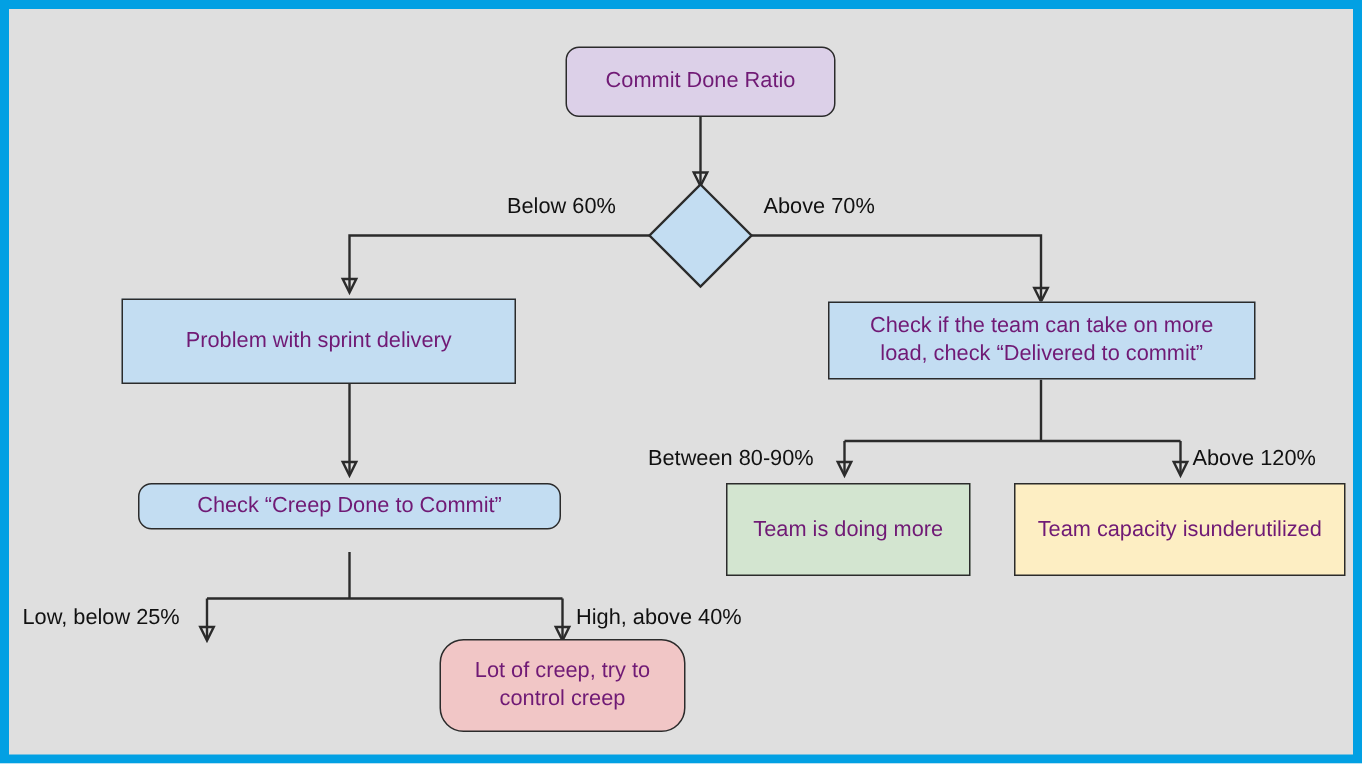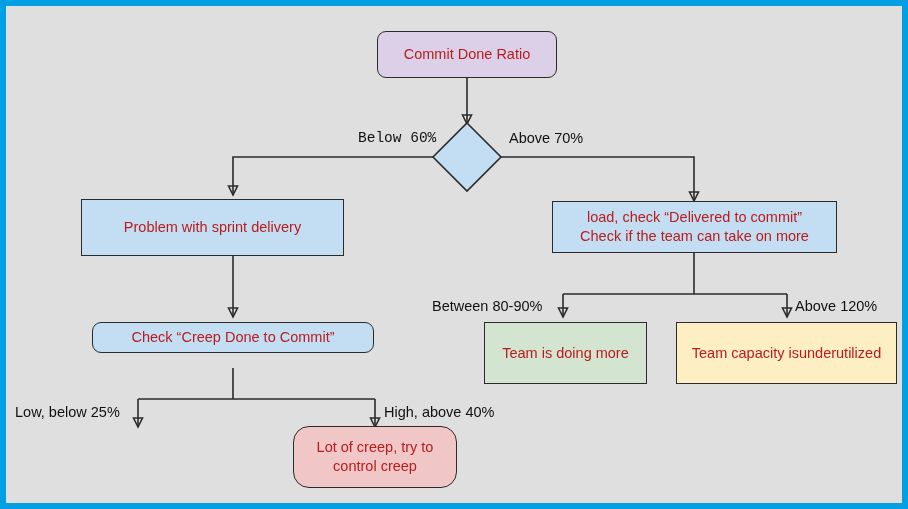--- a/index.html
+++ b/index.html
@@ -28,21 +28,21 @@
     overflow: hidden;
   }
   .node {
     position: absolute;
     box-sizing: border-box;
     border: 1.6px solid #2b2b2b;
     display: flex;
     align-items: center;
     justify-content: center;
     text-align: center;
-    color: #b91c1c;
+    color: #701a75;
     font-size: 14.5px;
     line-height: 19px;
     padding: 2px 6px;
   }
   .node.rounded { border-radius: 9px; }
   .diamond-wrap {
     position: absolute;
   }
   .diamond {
     width: 100%;
@@ -101,30 +101,30 @@
     <div class="node rounded" style="left:371px; top:25px; width:180px; height:47px; background:#dcd0e8;">
       <span>Commit Done Ratio</span>
     </div>
 
     <div class="diamond-wrap" style="left:425px; top:115px; width:72px; height:72px;">
       <svg class="diamond" viewBox="0 0 72 72">
         <polygon points="36,2 70,36 36,70 2,36" fill="#c3ddf2" stroke="#2b2b2b" stroke-width="1.6"></polygon>
       </svg>
     </div>
 
-    <div class="edge-label" style="left:352px; top:124px;font-family:Liberation Mono, monospace;">Below 60%</div>
+    <div class="edge-label" style="left:332px; top:124px;">Below 60%</div>
     <div class="edge-label" style="left:503px; top:124px;">Above 70%</div>
 
     <div class="node" style="left:75px; top:193px; width:263px; height:57px; background:#c3ddf2;">
       <span>Problem with sprint delivery</span>
     </div>
 
     <div class="node" style="left:546px; top:195px; width:285px; height:52px; background:#c3ddf2; flex-direction:column;">
+      <span>Check if the team can take on more</span>
       <span>load, check “Delivered to commit”</span>
-      <span>Check if the team can take on more</span>
     </div>
 
     <div class="node rounded" style="left:86px; top:316px; width:282px; height:31px; background:#c3ddf2;">
       <span>Check “Creep Done to Commit”</span>
     </div>
 
     <div class="edge-label" style="left:426px; top:292px;text-align:center;">Between 80-90%</div>
     <div class="edge-label" style="left:789px; top:292px;">Above 120%</div>
 
     <div class="node" style="left:478px; top:316px; width:163px; height:62px; background:#d3e5d0;">

